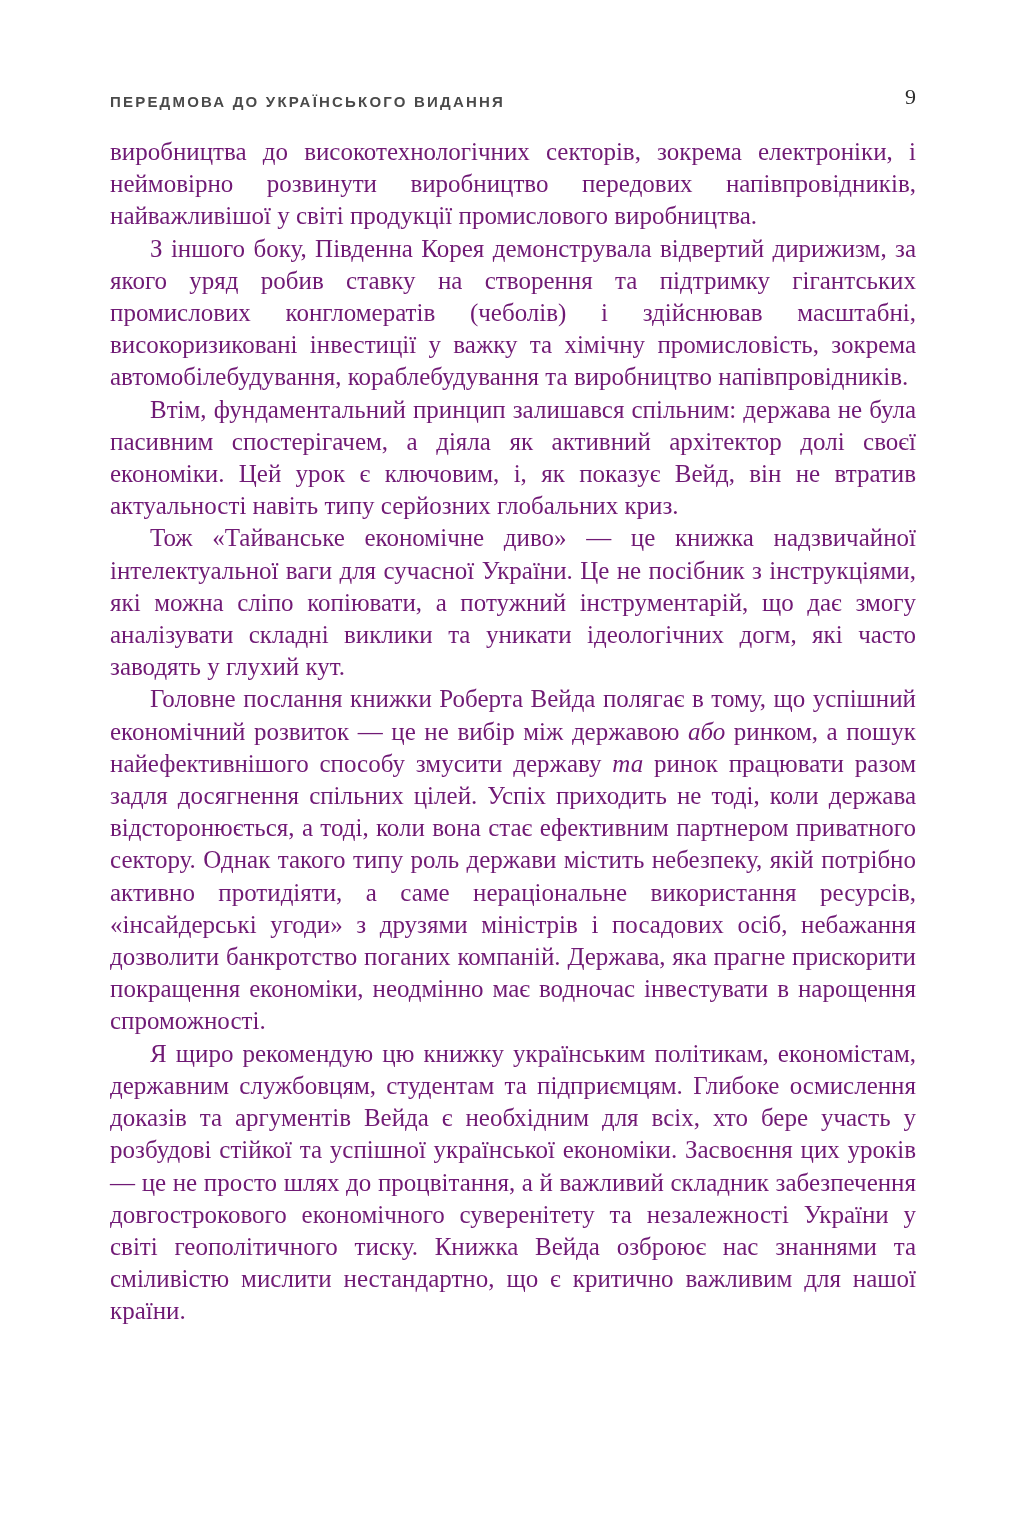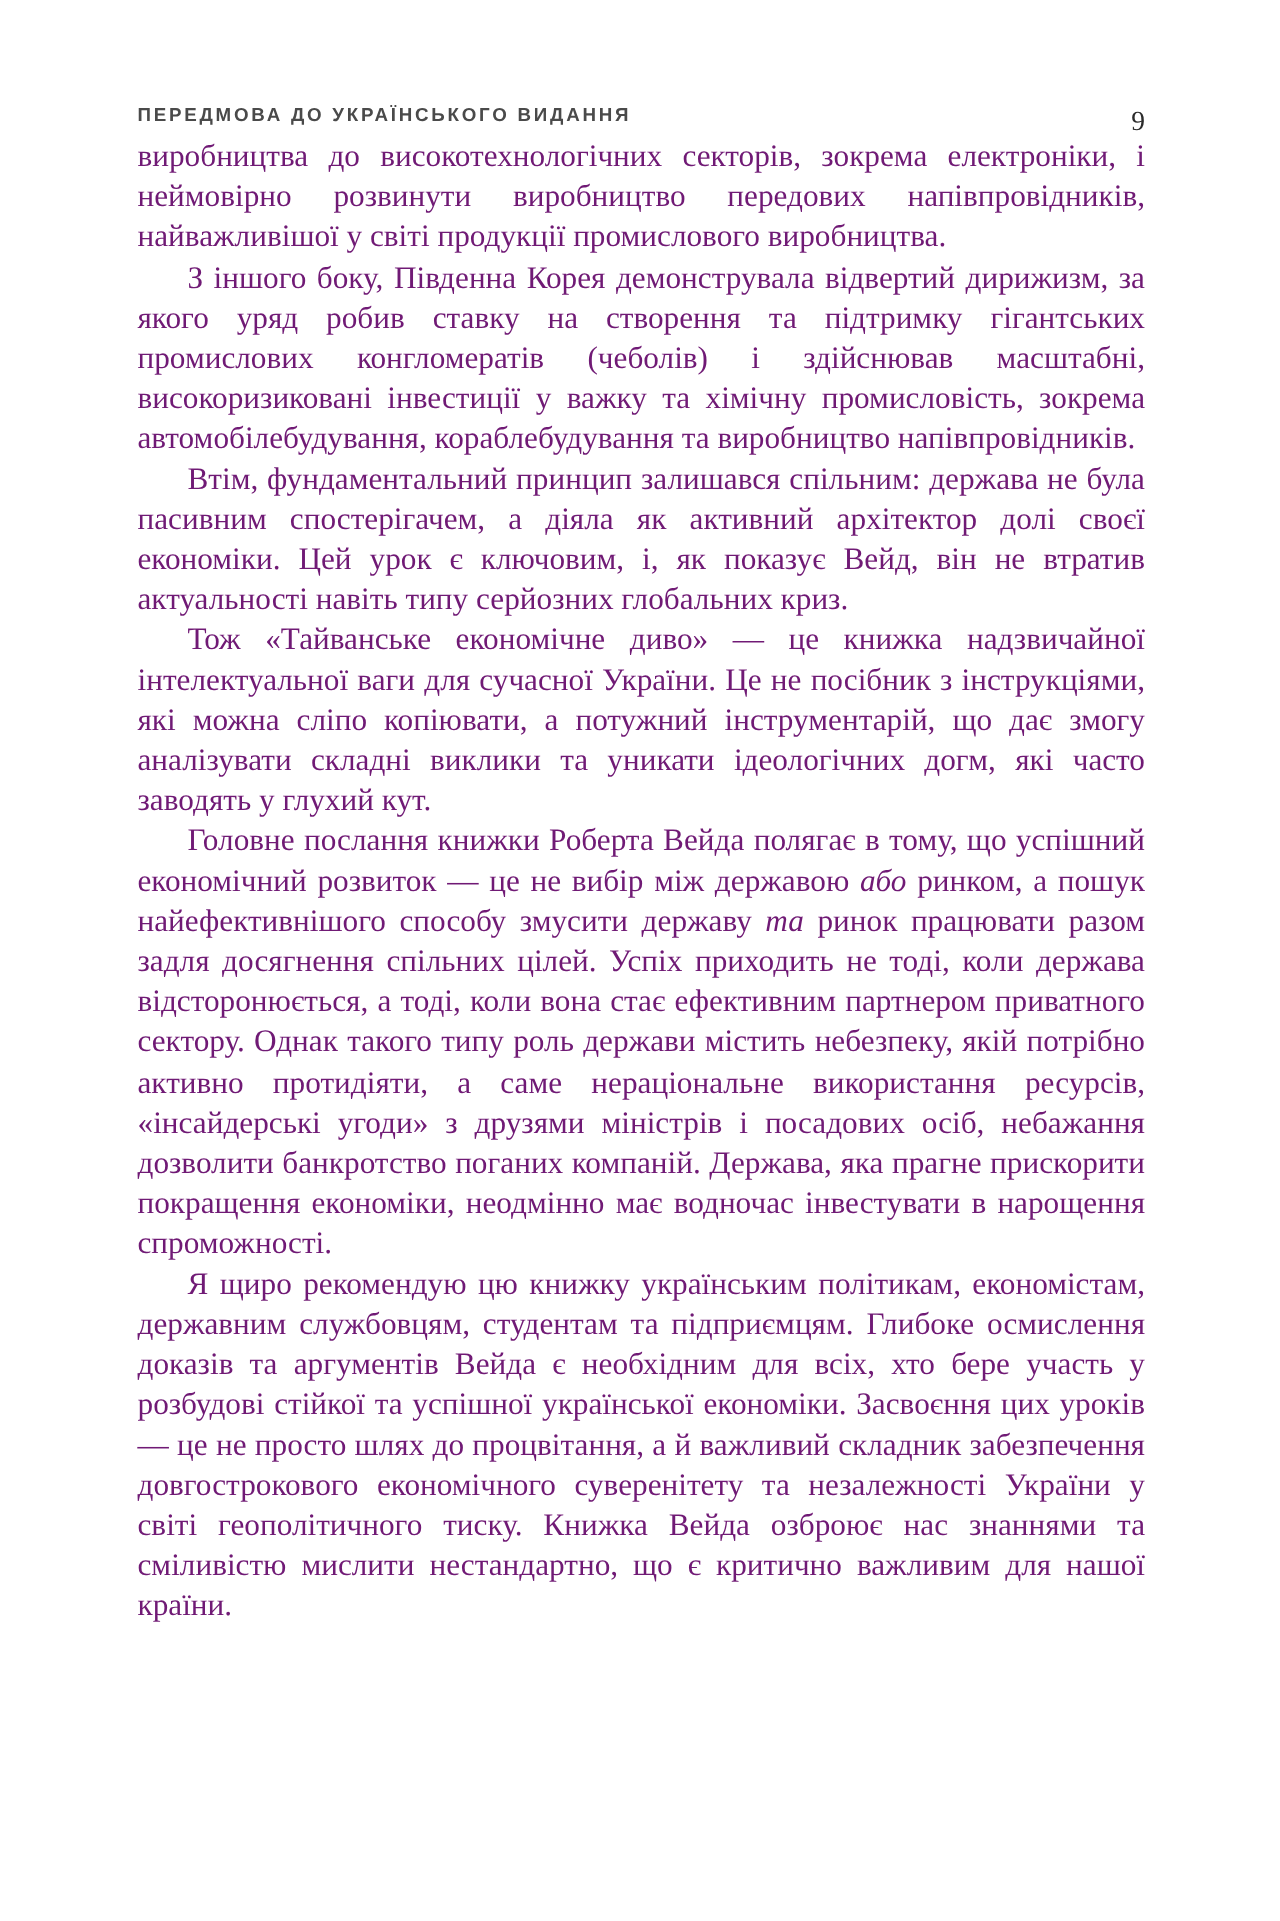--- a/index.html
+++ b/index.html
@@ -13,21 +13,22 @@
     height: 1537px;
     margin: 0 auto;
     background: #ffffff;
     box-sizing: border-box;
     padding: 84px 108px 0 110px;
     overflow: hidden;
   }
   .page-header {
     display: flex;
     justify-content: space-between;
-    align-items: flex-start;
+    align-items: flex-end;
+    margin-bottom: 26px;
   }
   .running-title {
     font-family: "Liberation Sans", sans-serif;
     font-size: 15px;
     font-weight: 600;
     letter-spacing: 2.2px;
     color: #4a4a4a;
   }
   .page-number {
     font-family: "Liberation Serif", serif;

